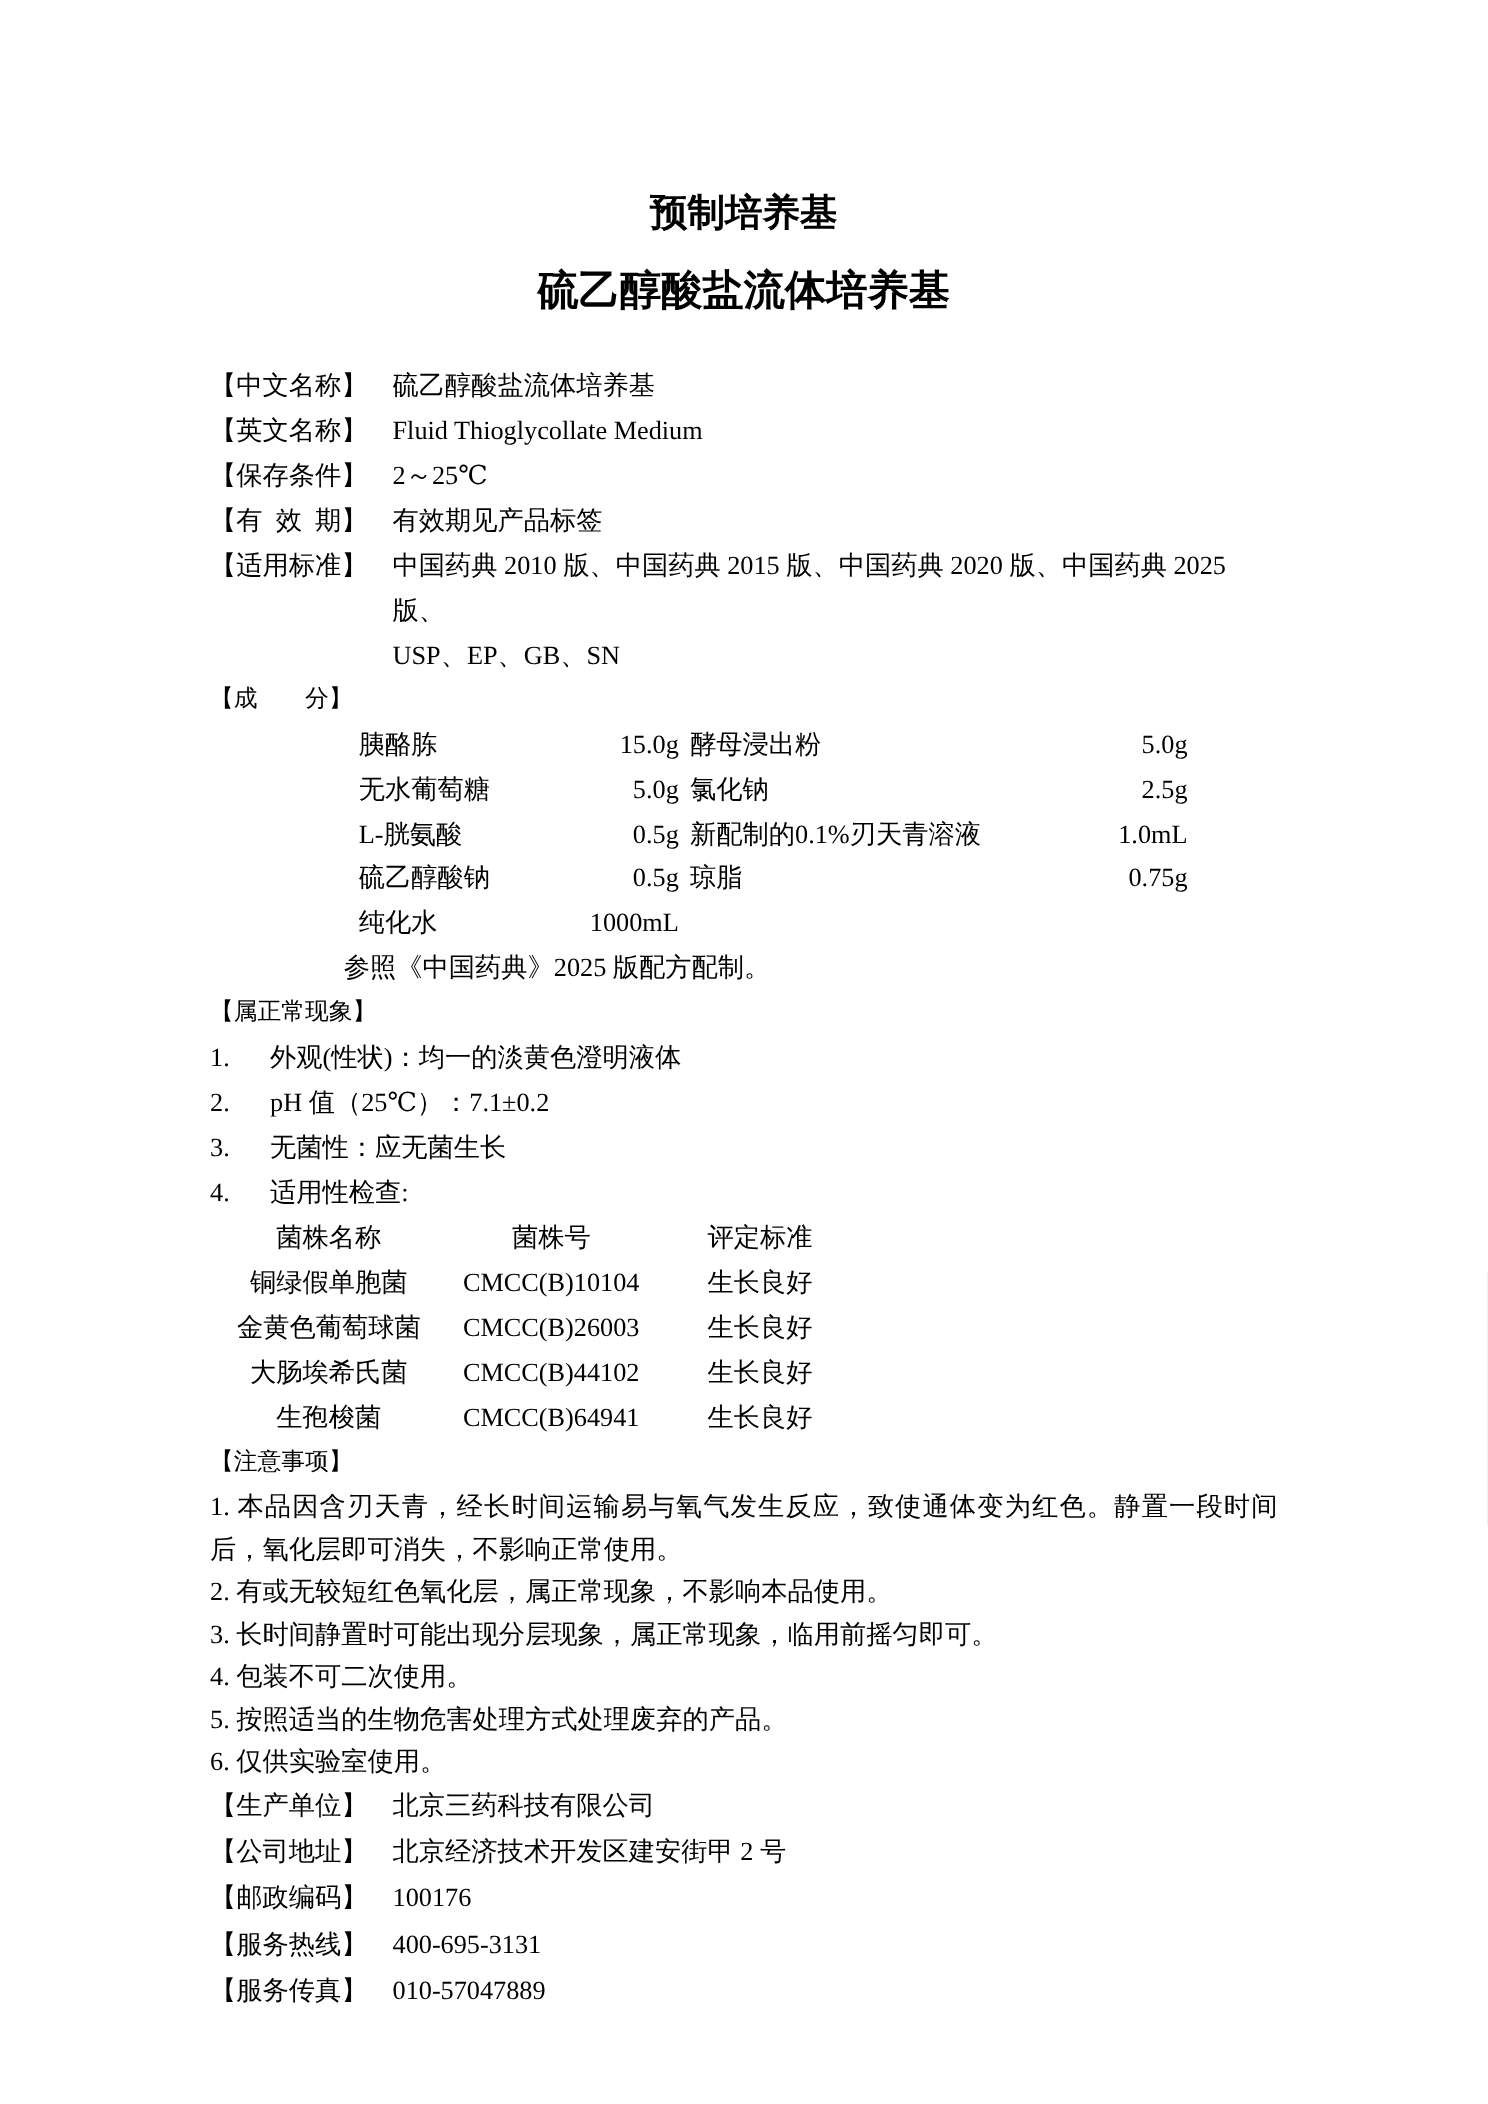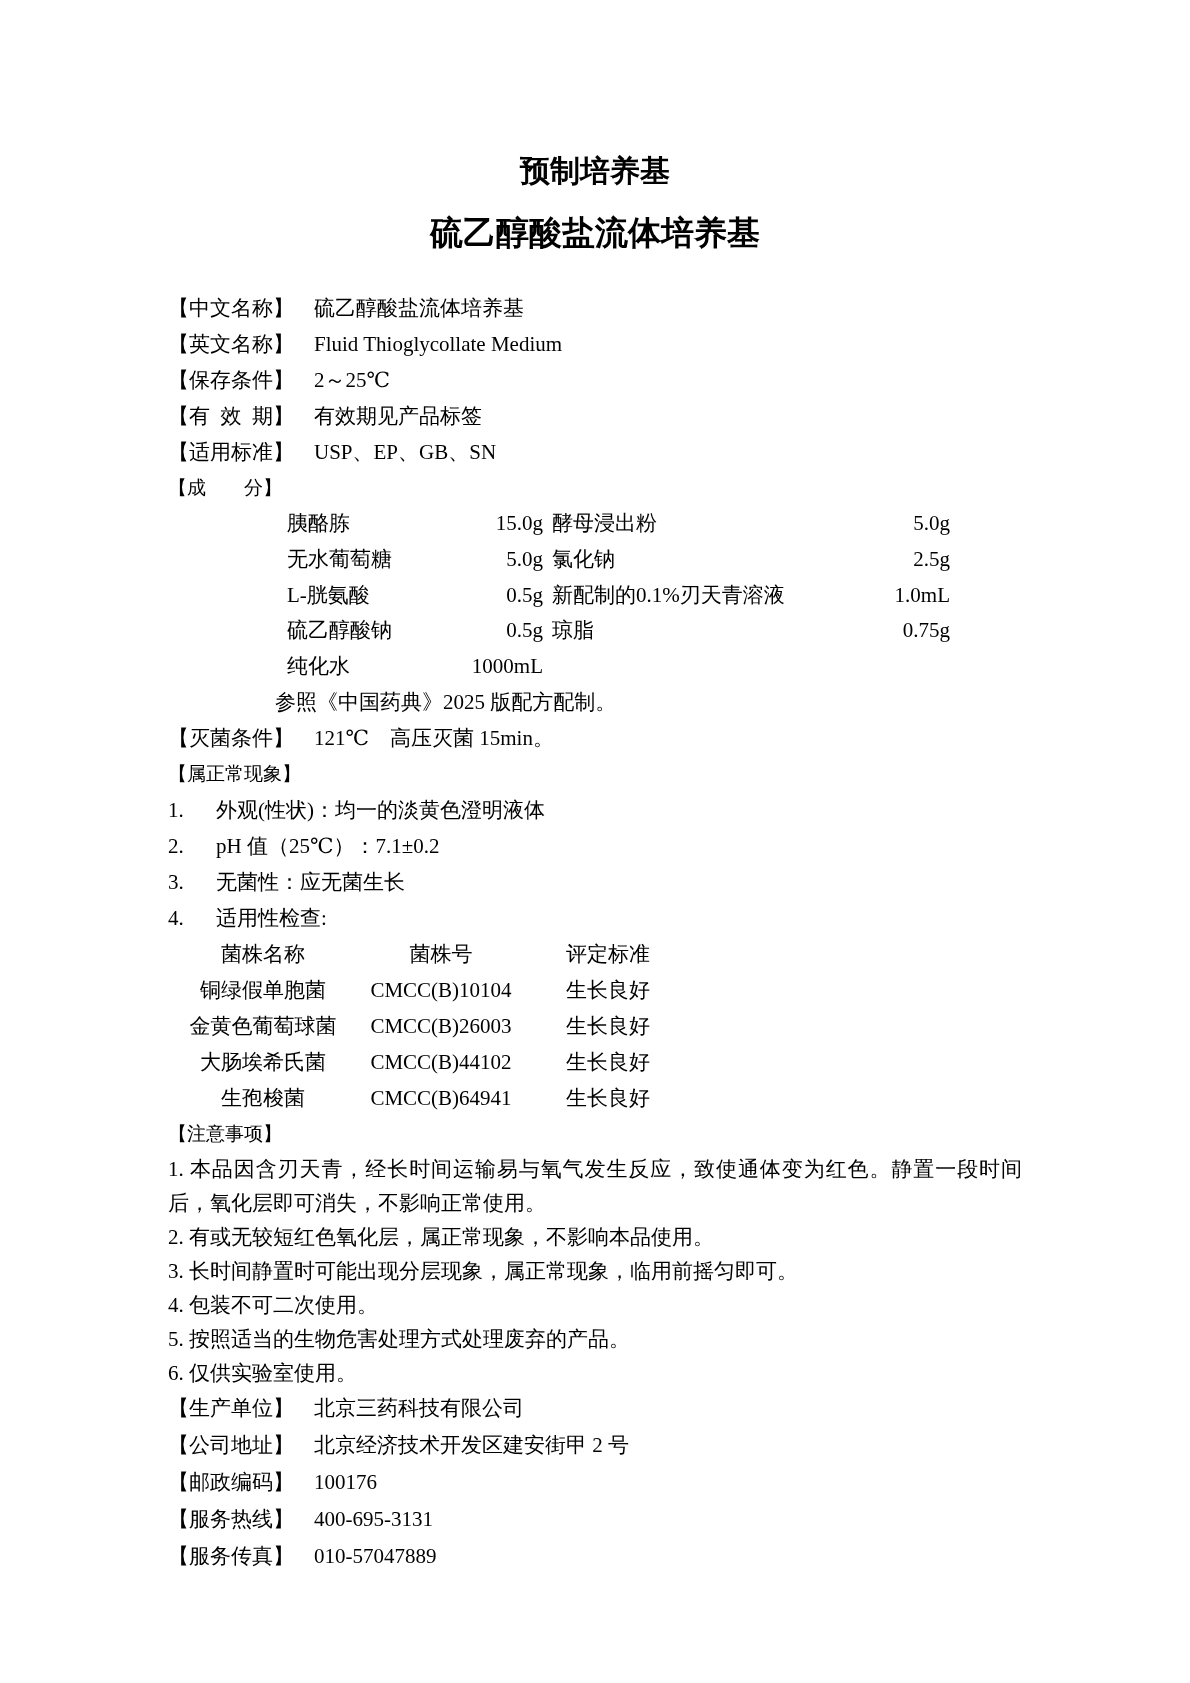--- a/index.html
+++ b/index.html
@@ -73,20 +73,21 @@
         <span class="lbl">【保存条件】</span>
         <span class="val">2～25℃</span>
       </div>
       <div class="line">
         <span class="lbl">【有 效 期】</span>
         <span class="val">有效期见产品标签</span>
       </div>
       <div class="line">
         <span class="lbl">【适用标准】</span>
         <span class="val">
+          <div>中国药典 2010 版、中国药典 2015 版、中国药典 2020 版、中国药典 2025 版、</div>
           <div>USP、EP、GB、SN</div>
         </span>
       </div>
     </div>
 
     <div class="plain-line">【成　　分】</div>
 
     <div class="comp-grid">
       <div class="n1">胰酪胨</div>
       <div class="amt">15.0g</div>
@@ -109,24 +110,20 @@
       <div class="amt">0.75g</div>
 
       <div class="n1">纯化水</div>
       <div class="amt">1000mL</div>
       <div class="n2"></div>
       <div class="amt"></div>
     </div>
 
     <div class="ref-line">参照《中国药典》2025 版配方配制。</div>
 
-    <div class="line">
-      <span class="lbl">【灭菌条件】</span>
-      <span class="val">121℃ 高压灭菌 15min。</span>
-    </div>
 
     <div class="plain-line">【属正常现象】</div>
 
     <div class="num-list">
       <div class="num-item">
         <span class="num">1.</span>
         <span class="itext">外观(性状)：均一的淡黄色澄明液体</span>
       </div>
       <div class="num-item">
         <span class="num">2.</span>

